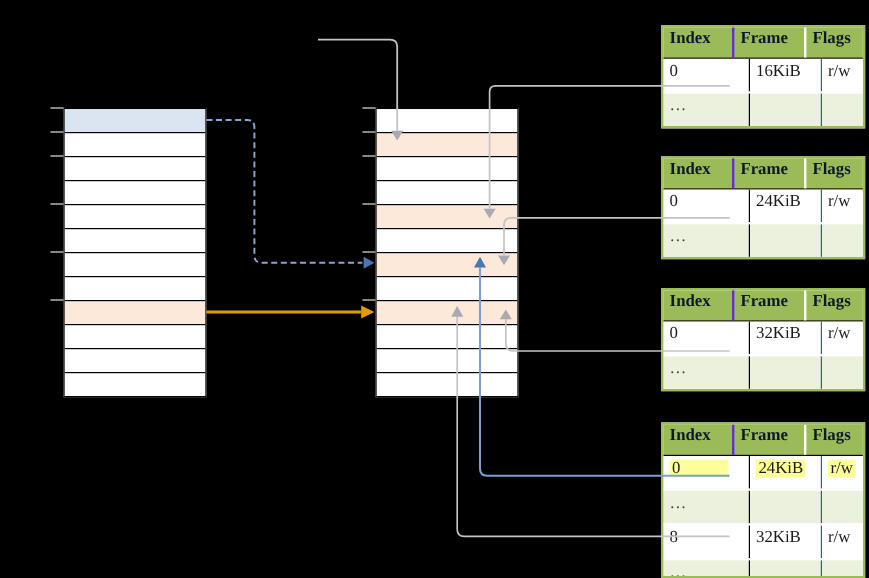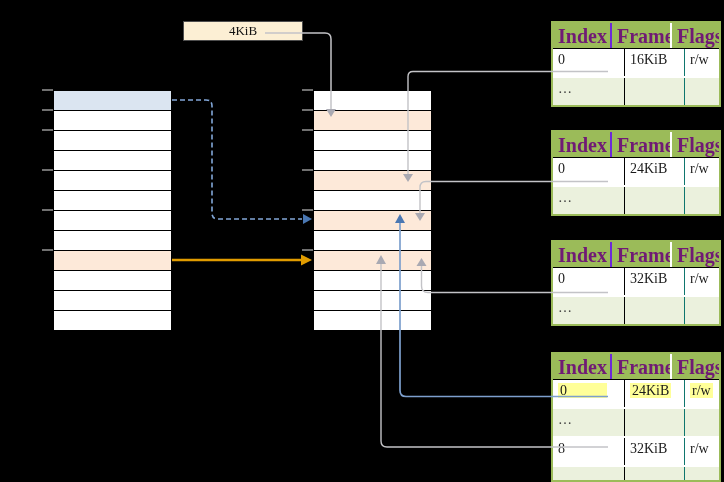--- a/index.html
+++ b/index.html
@@ -25,25 +25,25 @@
     font-size:13px;line-height:18px;color:#111;
   }
   
   .ftable{
     position:absolute;left:551px;width:170px;box-sizing:border-box;
     border:2px solid #9bbb59;background:#fff;
   }
   #ftable-1{top:21px;} #ftable-2{top:130px;} #ftable-3{top:240px;} #ftable-4{top:352px;}
   .hrow{display:flex;background:#9bbb59;height:25px;border-bottom:1px solid #000;}
   .hcell{
-    box-sizing:border-box;color:#701a75;font-weight:bold;font-size:20px;
+    box-sizing:border-box;color:#0f172a;font-weight:bold;font-size:14px;
     padding:2px 0 0 5px;overflow:hidden;white-space:nowrap;
   }
   .hcell.c1{flex:0 0 57px;} .hcell.c2{flex:0 0 60px;border-left:2px solid #6d28d9;}
-  .hcell.c3{flex:0 0 49px;border-left:2px solid #fff;text-align:center;}
+  .hcell.c3{flex:0 0 49px;border-left:2px solid #fff;}
   .drow{display:flex;height:27px;background:#fff;}
   .drow + .drow{border-top:2px solid #fff;}
   .drow.green{background:#ebf1dd;}
   .drow.short{height:13px;}
   .dcell{
     box-sizing:border-box;color:#1a1a1a;font-size:14px;padding:3px 0 0 5px;
     overflow:hidden;white-space:nowrap;
   }
   .dcell.c1{flex:0 0 57px;} .dcell.c2{flex:0 0 60px;border-left:1px solid #000;margin-left:14px;}
   .dcell.c3{flex:0 0 49px;border-left:1px solid #0f766e;}
@@ -82,21 +82,20 @@
       <div class="mem-row orange"></div>
       <div class="mem-row white"></div>
       <div class="mem-row orange"></div>
       <div class="mem-row white"></div>
       <div class="mem-row orange"></div>
       <div class="mem-row white"></div>
       <div class="mem-row white"></div>
       <div class="mem-row white"></div>
     </div>
 
-  <div class="size-label layer">4KiB</div>
 
   <div id="ftable-1" class="ftable layer">
     <div class="hrow">
       <div class="hcell c1">Index</div>
       <div class="hcell c2">Frame</div>
       <div class="hcell c3">Flags</div>
     </div>
     <div class="drow">
       <div class="dcell c1">0</div>
       <div class="dcell c2">16KiB</div>

